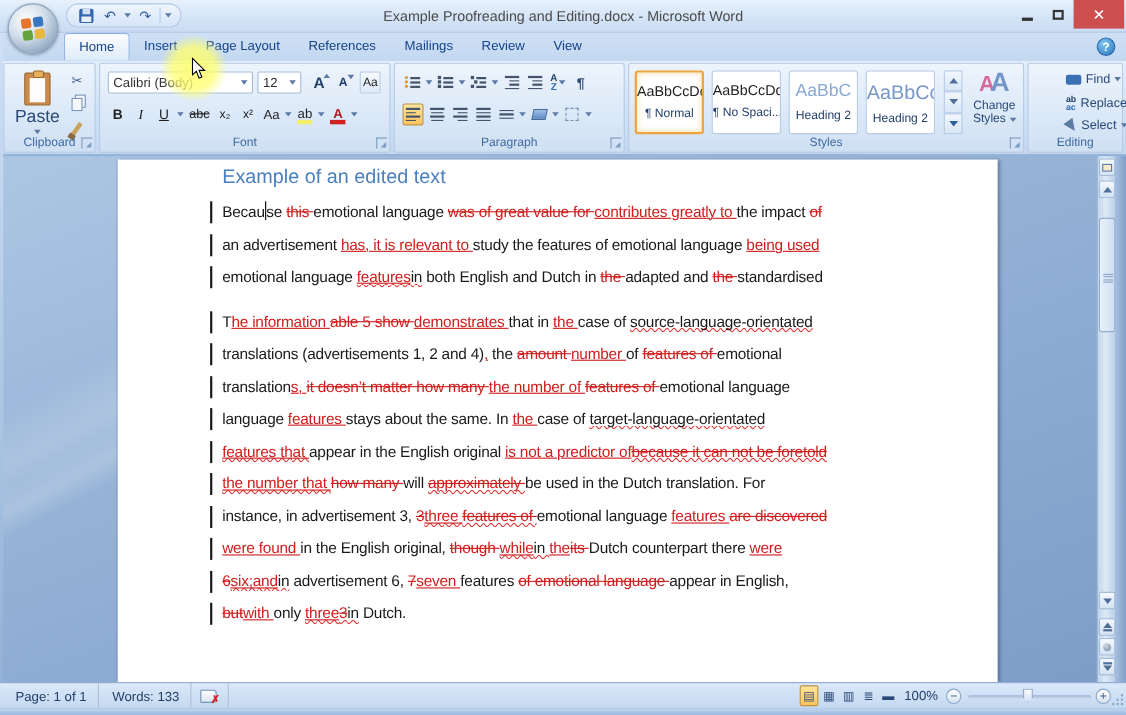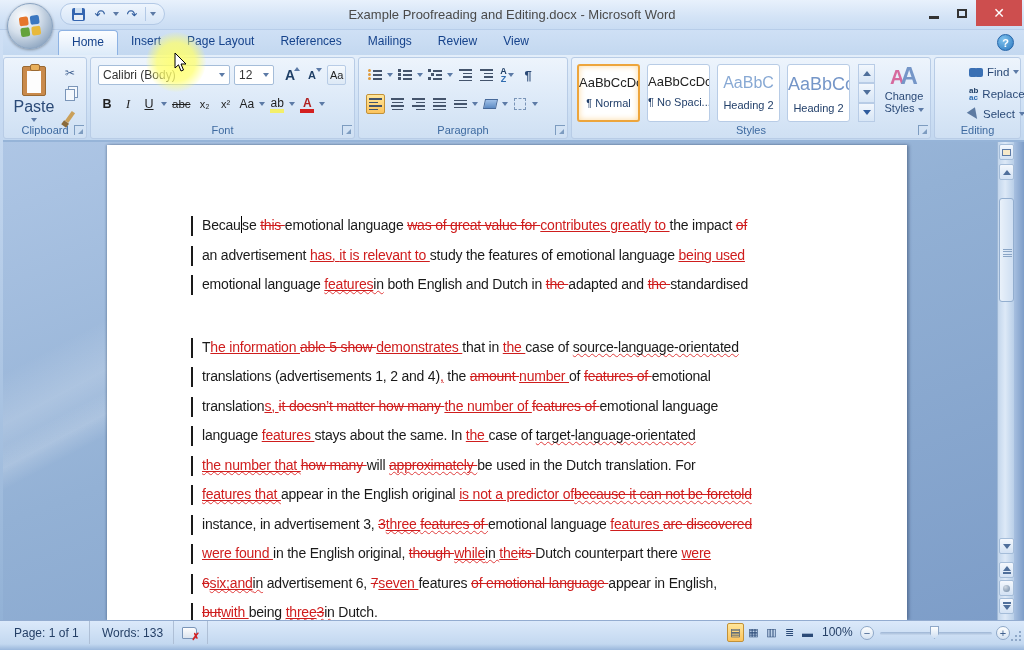--- a/index.html
+++ b/index.html
@@ -139,21 +139,21 @@
     border-top:11px solid #5e7ba2; transform:rotate(-35deg); }
 
   
   .workspace { position:absolute; left:0; top:142px; width:1014px; height:478px;
     background:linear-gradient(160deg,#aec6e5 0%,#93b1d5 45%,#7d9dc8 100%); overflow:hidden; }
   .streak { position:absolute; width:700px; height:90px; background:linear-gradient(rgba(255,255,255,0),rgba(255,255,255,.18),rgba(255,255,255,0)); transform:rotate(-28deg); }
   .page { position:absolute; left:107px; top:3px; width:800px; height:475px; background:#fff;
     box-shadow:2px 0 3px rgba(40,60,90,.45), -1px 0 2px rgba(40,60,90,.3); }
   .doc-heading { position:absolute; left:95px; top:5px; font-size:18px; color:#4b80bf; }
   .doc-body { position:absolute; left:95px; top:33px; width:640px; }
-  .doc-para { margin-bottom:11px;margin-top:33px; }
+  .doc-para { margin-bottom:11px; }
   .doc-line { position:relative; height:29.5px; line-height:29.5px; white-space:pre;
     font-size:14px; color:#1a1a1a; letter-spacing:-0.2px; }
   .change-bar { position:absolute; left:-11px; top:5px; width:1.5px; height:20px; background:#1a1a1a; }
   .seg-n { color:#1a1a1a; }
   .seg-i { color:#cf1d1d; text-decoration:underline; text-decoration-thickness:1px; }
   .seg-d { color:#cf1d1d; text-decoration:line-through; text-decoration-thickness:1px; }
   .wavy { text-decoration:underline wavy #e03c3c; text-decoration-skip-ink:none; text-decoration-thickness:1px; }
   .caret { display:inline-block; width:1.4px; height:17px; background:#000; vertical-align:-3px; }
 
   
@@ -511,37 +511,38 @@
 
   <div class="click-glow"></div>
   <svg class="mouse-cursor" width="14" height="21" viewBox="0 0 14 21">
     <path d="M1,1 L1,16 L4.5,12.8 L7,19 L9.5,18 L7,12 L12,12 Z" fill="#ffffff" stroke="#000000" stroke-width="1"></path>
   </svg>
 
   <div class="workspace">
     <div class="streak" style="left:-220px; top:170px;"></div>
     <div class="streak" style="left:-260px; top:260px; height:40px;"></div>
     <div class="page">
+      <div class="doc-heading">Example of an edited text</div>
       <div class="doc-body">
           <div class="doc-para">
             <div class="doc-line"><span class="change-bar"></span><span class="seg-n">Becau</span><span class="caret"></span><span class="seg-n">se </span><span class="seg-d">this </span><span class="seg-n">emotional language </span><span class="seg-d">was of great value for </span><span class="seg-i">contributes greatly to </span><span class="seg-n">the impact </span><span class="seg-d">of</span></div>
             <div class="doc-line"><span class="change-bar"></span><span class="seg-n">an advertisement </span><span class="seg-i">has, </span><span class="seg-i">it is relevant to </span><span class="seg-n">study the features of emotional language </span><span class="seg-i">being used</span></div>
             <div class="doc-line"><span class="change-bar"></span><span class="seg-n">emotional language </span><span class="wavy"><span class="seg-i">features</span></span><span class="wavy"><span class="seg-n">in</span></span><span class="seg-n"> both English and Dutch in </span><span class="seg-d">the </span><span class="seg-n">adapted and </span><span class="seg-d">the </span><span class="seg-n">standardised</span></div>
           </div>
           <div class="doc-para">
             <div class="doc-line"><span class="change-bar"></span><span class="seg-n">T</span><span class="seg-i">he information </span><span class="seg-d">able 5 show </span><span class="seg-i">demonstrates </span><span class="seg-n">that in </span><span class="seg-i">the </span><span class="seg-n">case of </span><span class="wavy"><span class="seg-n">source-language-orientated</span></span></div>
             <div class="doc-line"><span class="change-bar"></span><span class="seg-n">translations (advertisements 1, 2 and 4)</span><span class="seg-i">,</span><span class="seg-n"> the </span><span class="seg-d">amount </span><span class="seg-i">number </span><span class="seg-n">of </span><span class="seg-d">features of </span><span class="seg-n">emotional</span></div>
             <div class="doc-line"><span class="change-bar"></span><span class="seg-n">translation</span><span class="seg-i">s, </span><span class="seg-d">it doesn’t matter how many </span><span class="seg-i">the number of </span><span class="seg-d">features of </span><span class="seg-n">emotional language</span></div>
             <div class="doc-line"><span class="change-bar"></span><span class="seg-n">language </span><span class="seg-i">features </span><span class="seg-n">stays about the same. In </span><span class="seg-i">the </span><span class="seg-n">case of </span><span class="wavy"><span class="seg-n">target-language-orientated</span></span></div>
+            <div class="doc-line"><span class="change-bar"></span><span class="wavy"><span class="seg-i">features that </span></span><span class="seg-n">appear in the English original </span><span class="seg-i">is not a predictor of</span><span class="wavy"><span class="seg-d">because it can not be foretold</span></span></div>
             <div class="doc-line"><span class="change-bar"></span><span class="wavy"><span class="seg-i">the number that </span></span><span class="seg-d">how many </span><span class="seg-n">will </span><span class="wavy"><span class="seg-d">approximately </span></span><span class="seg-n">be used in the Dutch translation. For</span></div>
-            <div class="doc-line"><span class="change-bar"></span><span class="wavy"><span class="seg-i">features that </span></span><span class="seg-n">appear in the English original </span><span class="seg-i">is not a predictor of</span><span class="wavy"><span class="seg-d">because it can not be foretold</span></span></div>
             <div class="doc-line"><span class="change-bar"></span><span class="seg-n">instance, in advertisement 3, </span><span class="seg-d">3</span><span class="wavy"><span class="seg-i">three </span></span><span class="wavy"><span class="seg-d">features of </span></span><span class="seg-n">emotional language </span><span class="seg-i">features </span><span class="seg-d">are discovered</span></div>
             <div class="doc-line"><span class="change-bar"></span><span class="seg-i">were found </span><span class="seg-n">in the English original, </span><span class="seg-d">though </span><span class="wavy"><span class="seg-i">while</span></span><span class="wavy"><span class="seg-n">in </span></span><span class="seg-i">the</span><span class="seg-d">its </span><span class="seg-n">Dutch counterpart there </span><span class="seg-i">were</span></div>
             <div class="doc-line"><span class="change-bar"></span><span class="seg-d">6</span><span class="wavy"><span class="seg-i">six;and</span></span><span class="wavy"><span class="seg-n">in</span></span><span class="seg-n"> advertisement 6, </span><span class="seg-d">7</span><span class="seg-i">seven </span><span class="seg-n">features </span><span class="seg-d">of emotional language </span><span class="seg-n">appear in English,</span></div>
-            <div class="doc-line"><span class="change-bar"></span><span class="seg-d">but</span><span class="seg-i">with </span><span class="seg-n">being </span><span class="wavy"><span class="seg-i">three</span></span><span class="wavy"><span class="seg-d">3</span></span><span class="wavy"><span class="seg-n">in</span></span><span class="seg-n"> Dutch.</span></div>
+            <div class="doc-line"><span class="change-bar"></span><span class="seg-d">but</span><span class="seg-i">with </span><span class="seg-n">only </span><span class="wavy"><span class="seg-i">three</span></span><span class="wavy"><span class="seg-d">3</span></span><span class="wavy"><span class="seg-n">in</span></span><span class="seg-n"> Dutch.</span></div>
           </div>
         </div>
     </div>
   </div>
 
   <div class="vscroll">
     <span class="vs-btn ruler-btn">
         <span class="ruler-ic"></span>
       </span>
     <span class="vs-btn" style="top:22px;">

